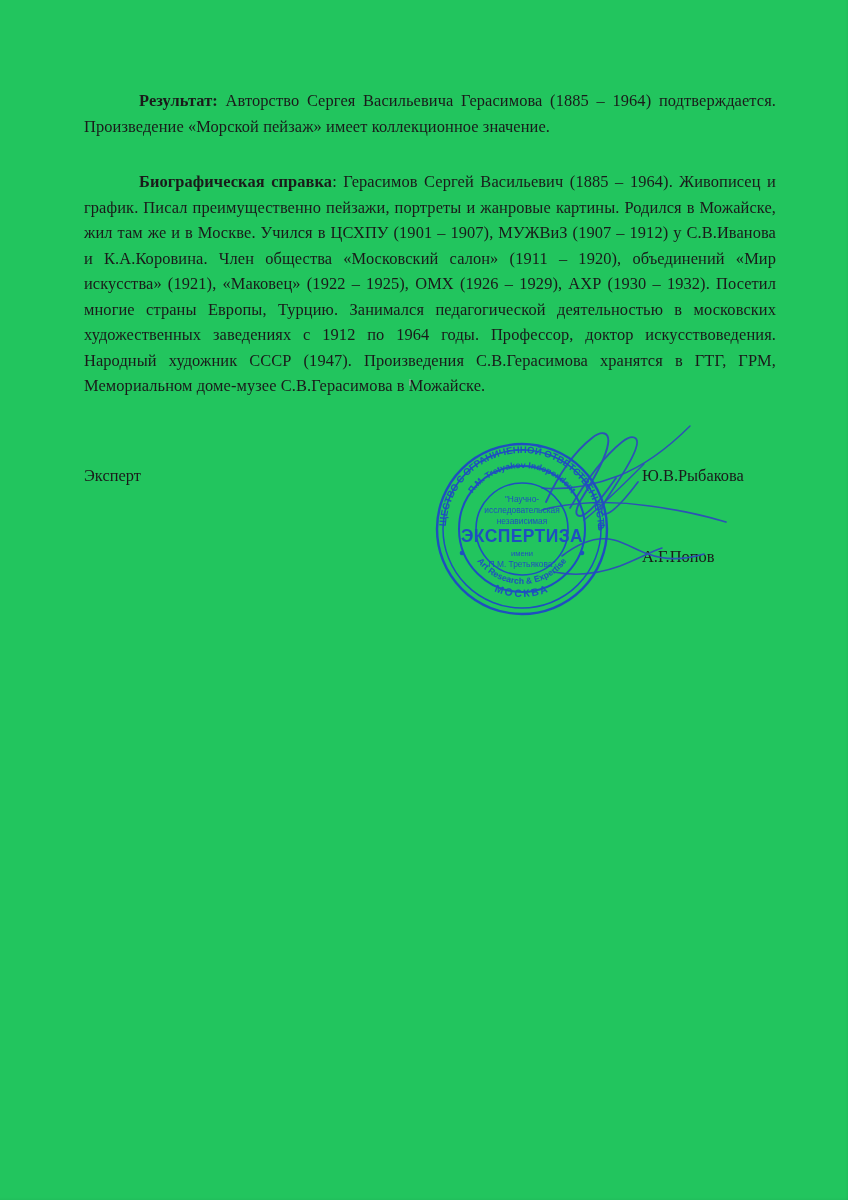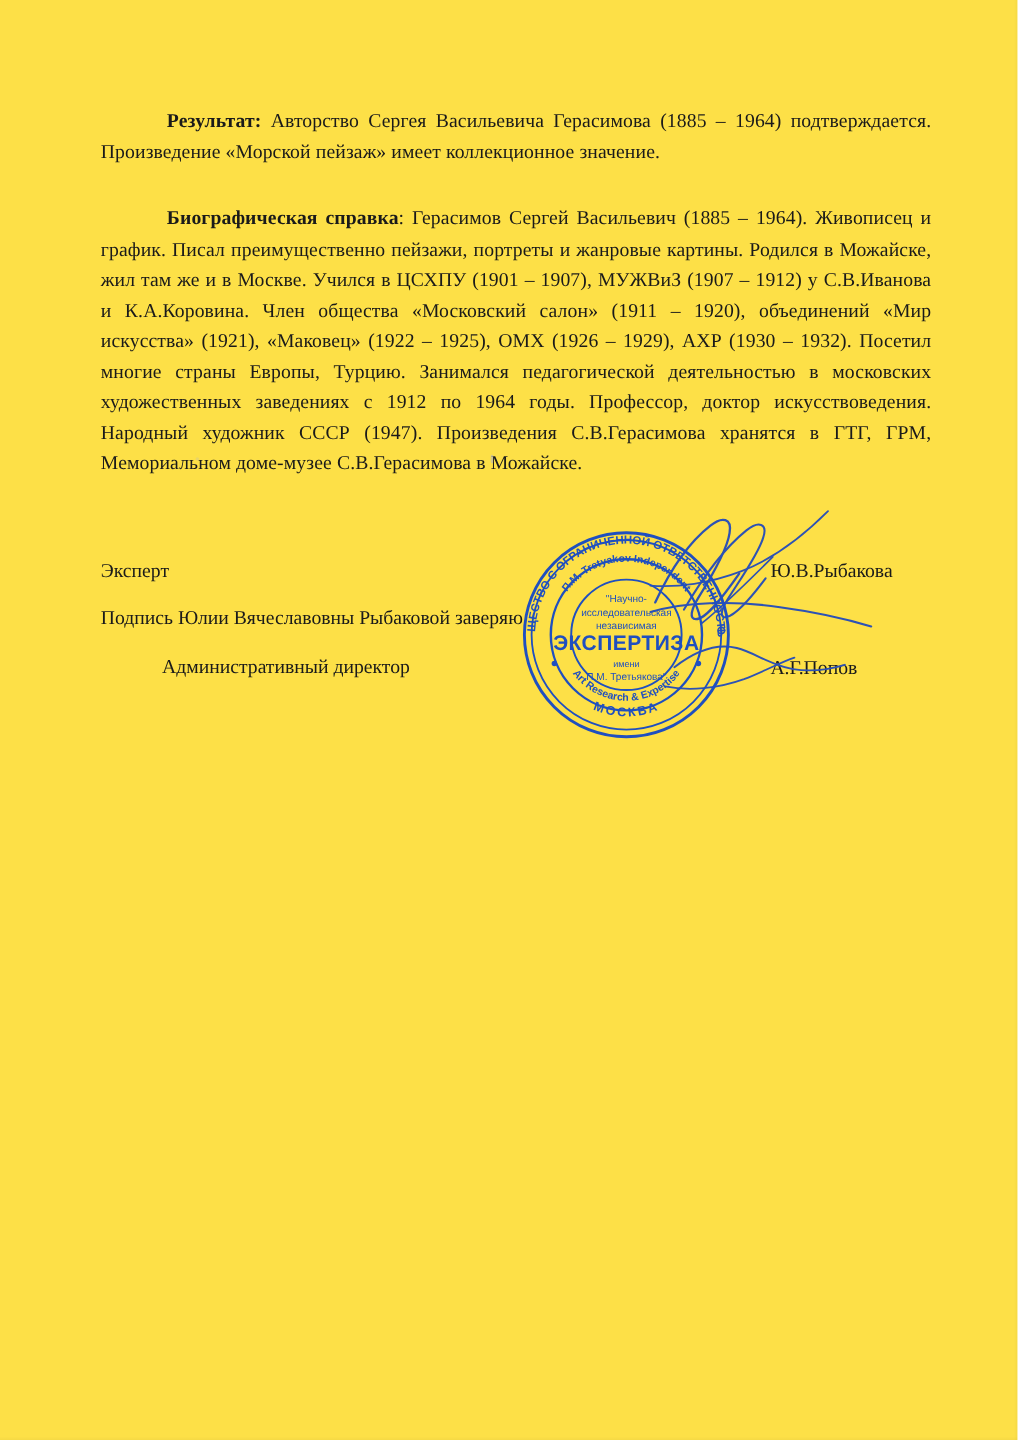--- a/index.html
+++ b/index.html
@@ -4,21 +4,21 @@
 <style>
   html, body {
     margin: 0;
     padding: 0;
     background: #ffffff;
   }
   .page {
     position: relative;
     width: 848px;
     height: 1200px;
-    background: #fde047;
+    background: #22c55e;
     overflow: hidden;
     font-family: "Liberation Serif", "DejaVu Serif", serif;
     color: #1a1a1a;
     box-sizing: border-box;
   }
   
   .page-edge-right {
     position: absolute;
     top: 0; right: 0;
     width: 3px; height: 1200px;
@@ -142,22 +142,20 @@
 
   <div class="body-block" id="para-bio">
     <p class="para"><span class="lead">Биографическая справка</span><span>: Герасимов Сергей Васильевич (1885 – 1964). Живописец и график. Писал преимущественно пейзажи, портреты и жанровые картины. Родился в Можайске, жил там же и в Москве. Учился в ЦСХПУ (1901 – 1907), МУЖВиЗ (1907 – 1912) у С.В.Иванова и К.А.Коровина. Член общества «Московский салон» (1911 – 1920), объединений «Мир искусства» (1921), «Маковец» (1922 – 1925), ОМХ (1926 – 1929), АХР (1930 – 1932). Посетил многие страны Европы, Турцию. Занимался педагогической деятельностью в московских художественных заведениях с 1912 по 1964 годы. Профессор, доктор искусствоведения. Народный художник СССР (1947). Произведения С.В.Герасимова хранятся в ГТГ, ГРМ, Мемориальном доме-музее С.В.Герасимова в Можайске.</span></p>
   </div>
 
   <div class="speck s1"></div>
   <div class="speck s2"></div>
 
   <div class="sig-block">
     <div class="sig-line" id="role-expert">Эксперт</div>
-    <div class="sig-line" id="attest-line">Подпись Юлии Вячеславовны Рыбаковой заверяю</div>
-    <div class="sig-line" id="role-director">Административный директор</div>
     <div class="sig-line" id="name-rybakova">Ю.В.Рыбакова</div>
     <div class="sig-line" id="name-popov">А.Г.Попов</div>
   </div>
 
   <svg class="signature-svg" id="signature-rybakova" width="170" height="110" viewBox="0 0 170 110">
     <path class="ink" stroke-width="1.9" d="M6,78 C18,52 34,28 52,14 C62,6 70,8 68,20 C66,34 52,58 42,74 C36,84 34,92 40,92 C48,92 62,74 76,54"></path>
     <path class="ink" stroke-width="1.7" d="M30,84 C44,60 62,34 82,18 C92,10 100,12 96,24 C92,38 76,60 66,76 C60,86 60,92 66,90 C74,88 86,74 98,58"></path>
     <path class="ink" stroke-width="1.5" d="M2,64 C24,66 52,62 78,52 C104,42 128,24 150,2"></path>
     <path class="ink" stroke-width="1.4" d="M44,96 C62,82 84,60 104,40"></path>
   </svg>

